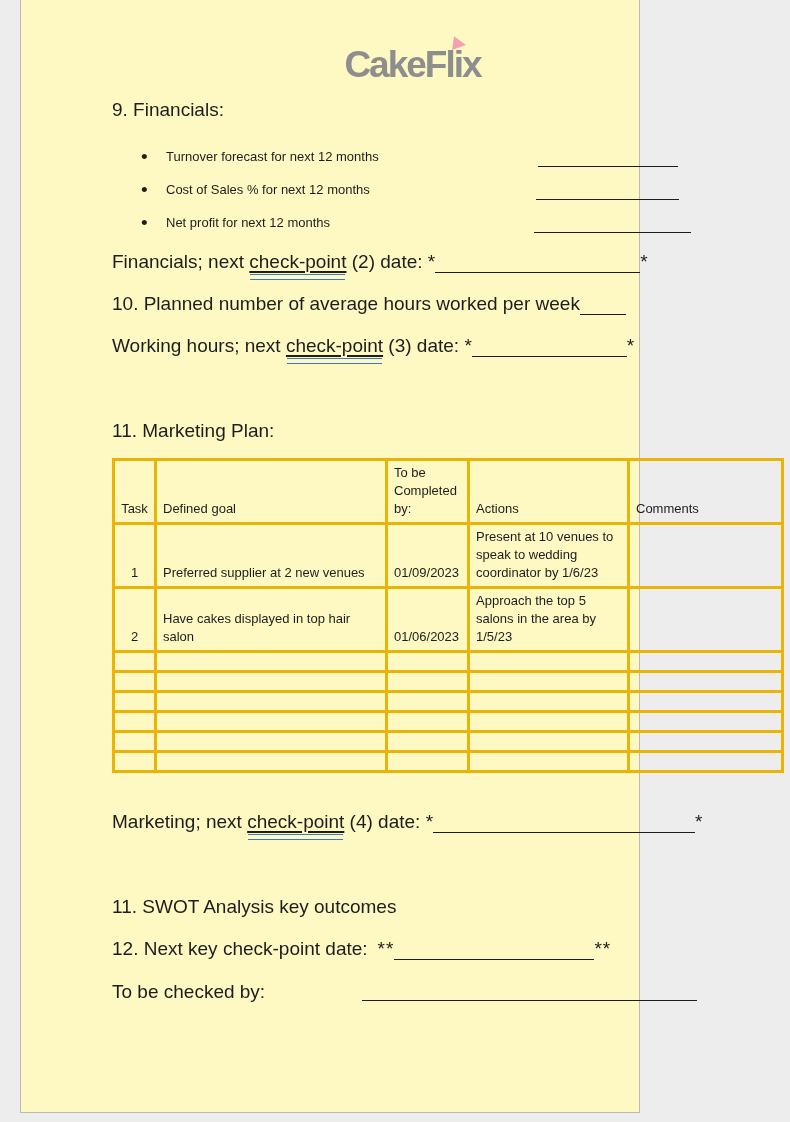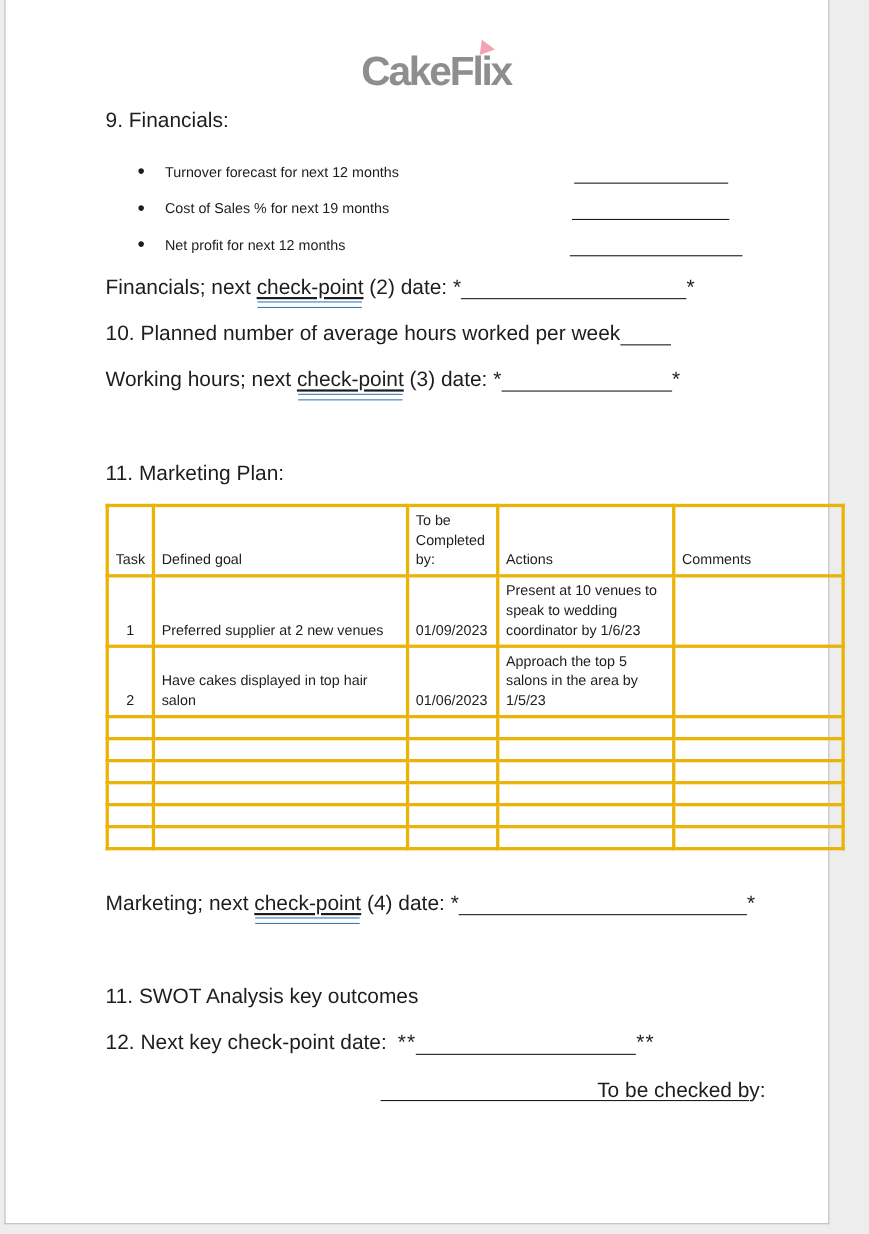--- a/index.html
+++ b/index.html
@@ -5,23 +5,23 @@
   * { margin:0; padding:0; box-sizing:border-box; }
   html,body { width:790px; height:1122px; }
   body {
     background:#ededed;
     font-family:"Liberation Sans", sans-serif;
     color:#1d1d1d;
     position:relative;
     overflow:hidden;
   }
   .page {
-    position:absolute; left:4px; top:0;
-    width:750px; height:1113px;
-    background:#ffffff;
+    position:absolute; left:20px; top:0;
+    width:620px; height:1113px;
+    background:#fef9c3;
     border:1px solid #b9b9b9;
     border-top:none;
   }
 
   
   .logo {
     position:absolute; top:44px; left:0; width:783px;
     text-align:center;
     font-size:37px; font-weight:700; letter-spacing:-2px;
     color:#8e8e8e;
@@ -115,21 +115,21 @@
   </div>
 
   <div class="line" style="top:99px;">9. Financials:</div>
 
   <ul class="bullets">
     <li>
       <span>Turnover forecast for next 12 months</span>
       <span class="blank"></span>
     </li>
     <li>
-      <span>Cost of Sales % for next 19 months</span>
+      <span>Cost of Sales % for next 12 months</span>
       <span class="blank"></span>
     </li>
     <li>
       <span>Net profit for next 12 months</span>
       <span class="blank"></span>
     </li>
   </ul>
 
   <div class="line" style="top:251px;">
     <span>Financials; next </span><span class="cp">check-point</span><span> (2) date: </span><span>*</span><span class="blank" style="width:205px;"></span><span>*</span>
@@ -223,19 +223,19 @@
   <div class="line" style="top:811px;">
     <span>Marketing; next </span><span class="cp">check-point</span><span> (4) date: </span><span>*</span><span class="blank" style="width:262px;"></span><span>*</span>
   </div>
 
   <div class="line" style="top:896px;">11. SWOT Analysis key outcomes</div>
 
   <div class="line" style="top:938px;">
     <span>12. Next key check-point date:</span><span class="star2" style="margin-left:10px;">**</span><span class="blank" style="width:200px;"></span><span class="star2">**</span>
   </div>
 
-  <div class="line" style="top:981px; width:600px;text-align:right;">
+  <div class="line" style="top:981px; width:600px;">
     <span>To be checked by:</span>
     <span class="blank" style="position:absolute; left:250px; bottom:2px; width:335px;"></span>
   </div>
 
 
 </div>
 
 </body></html>

